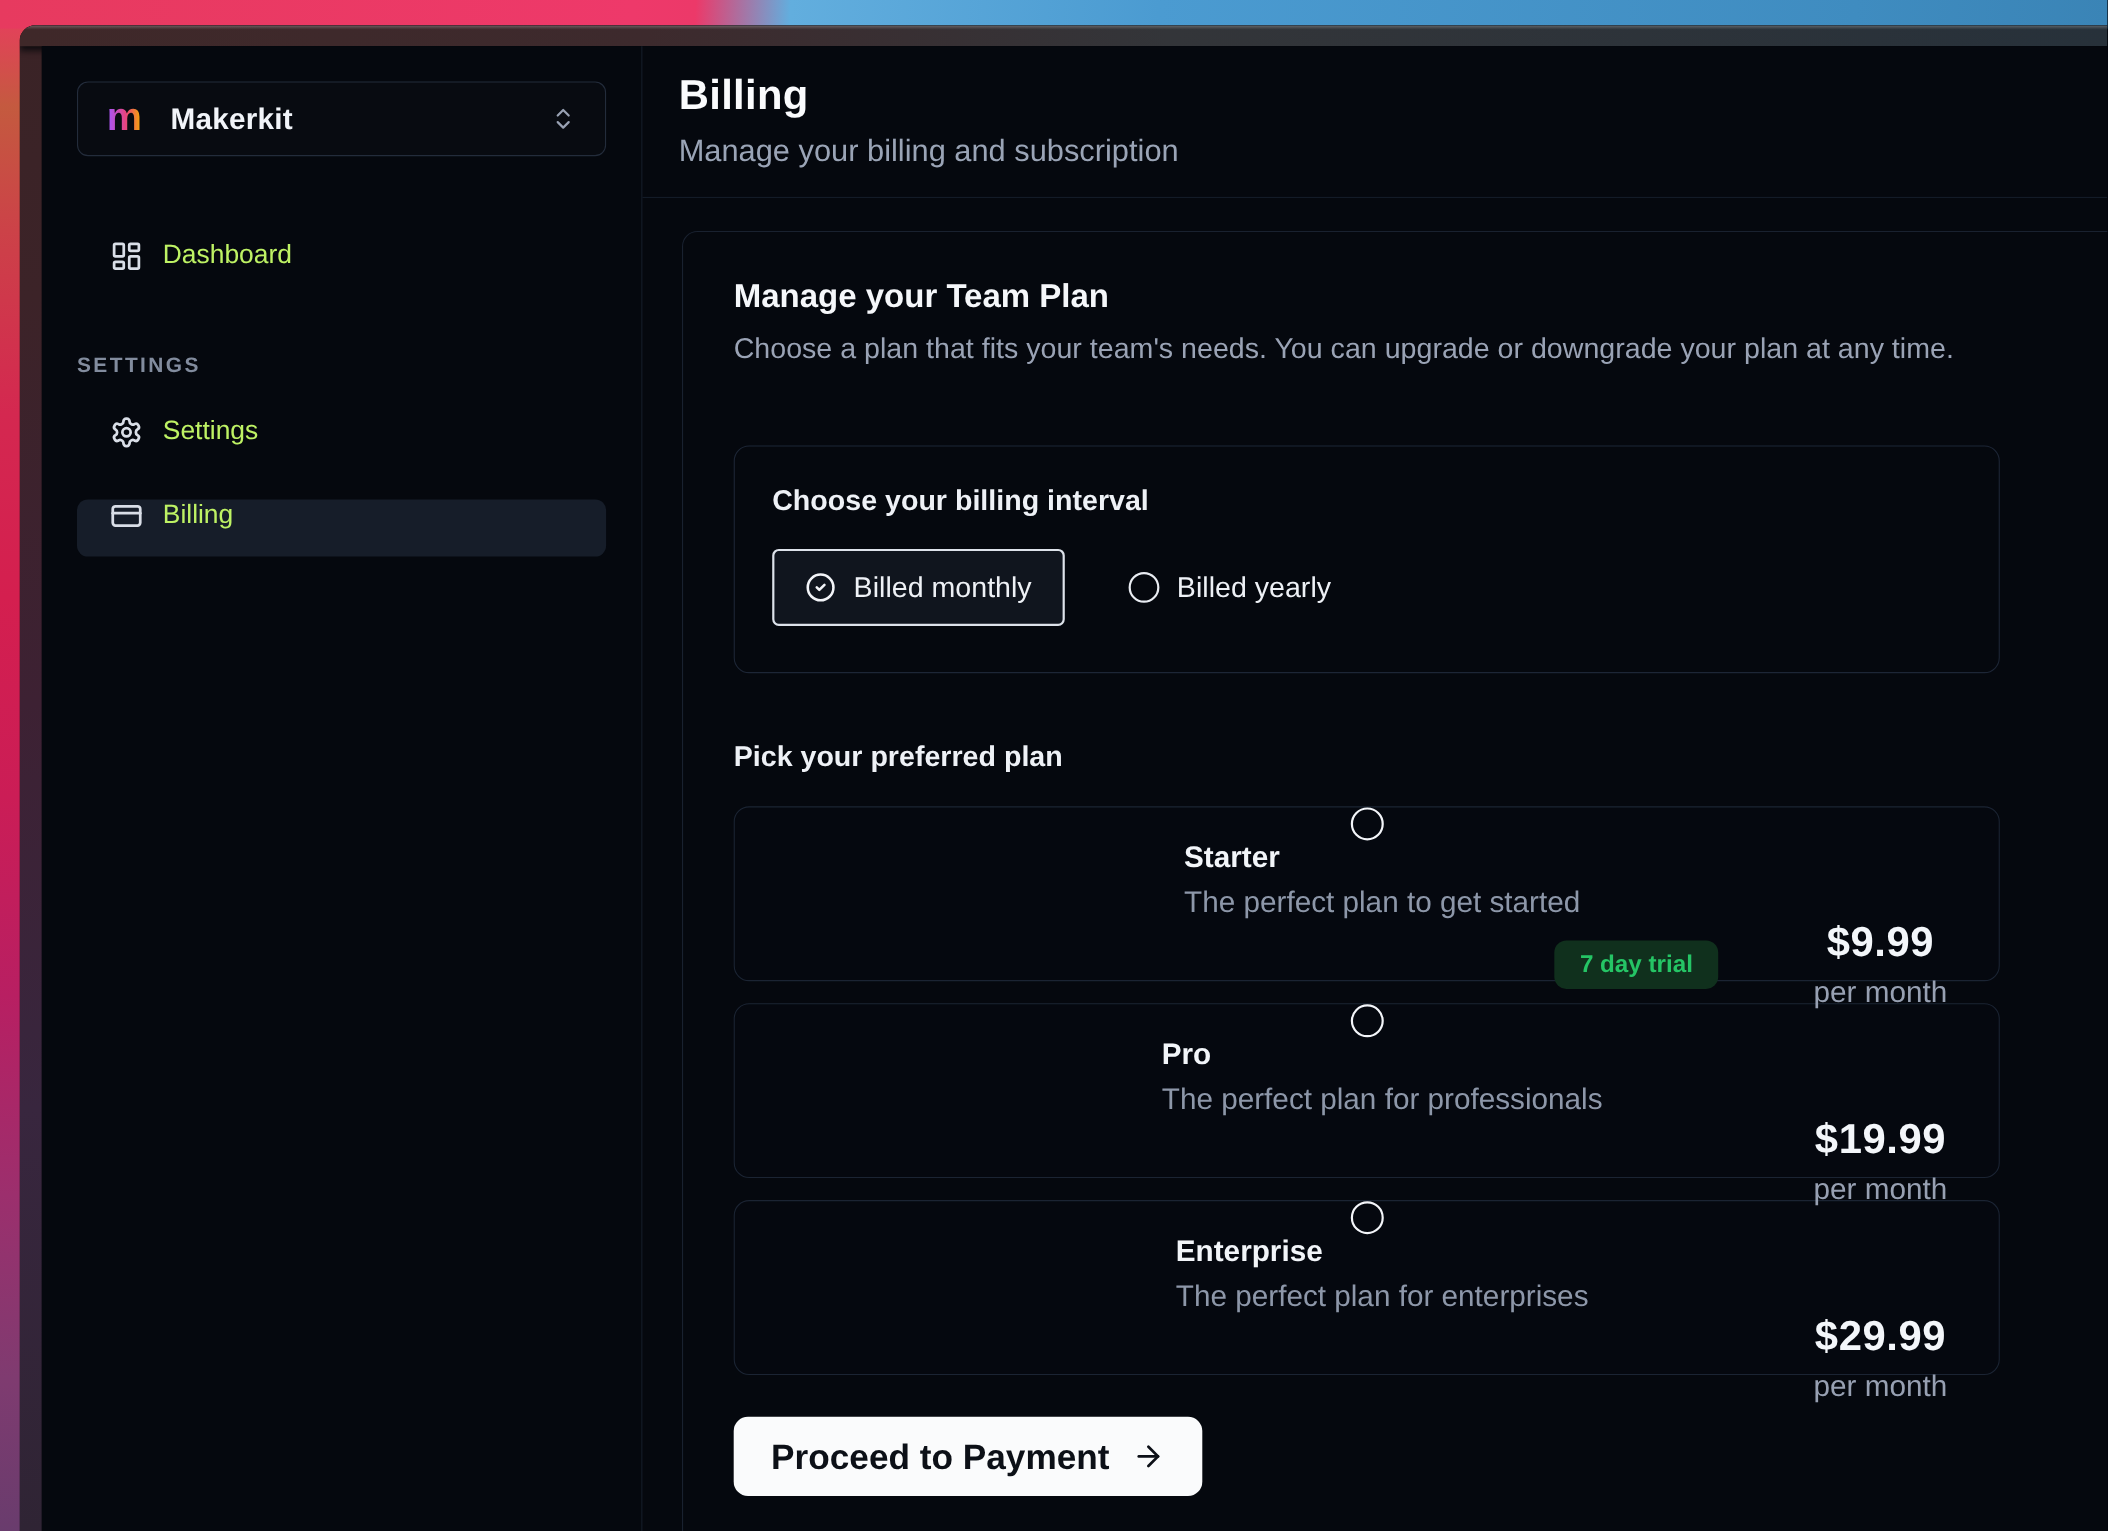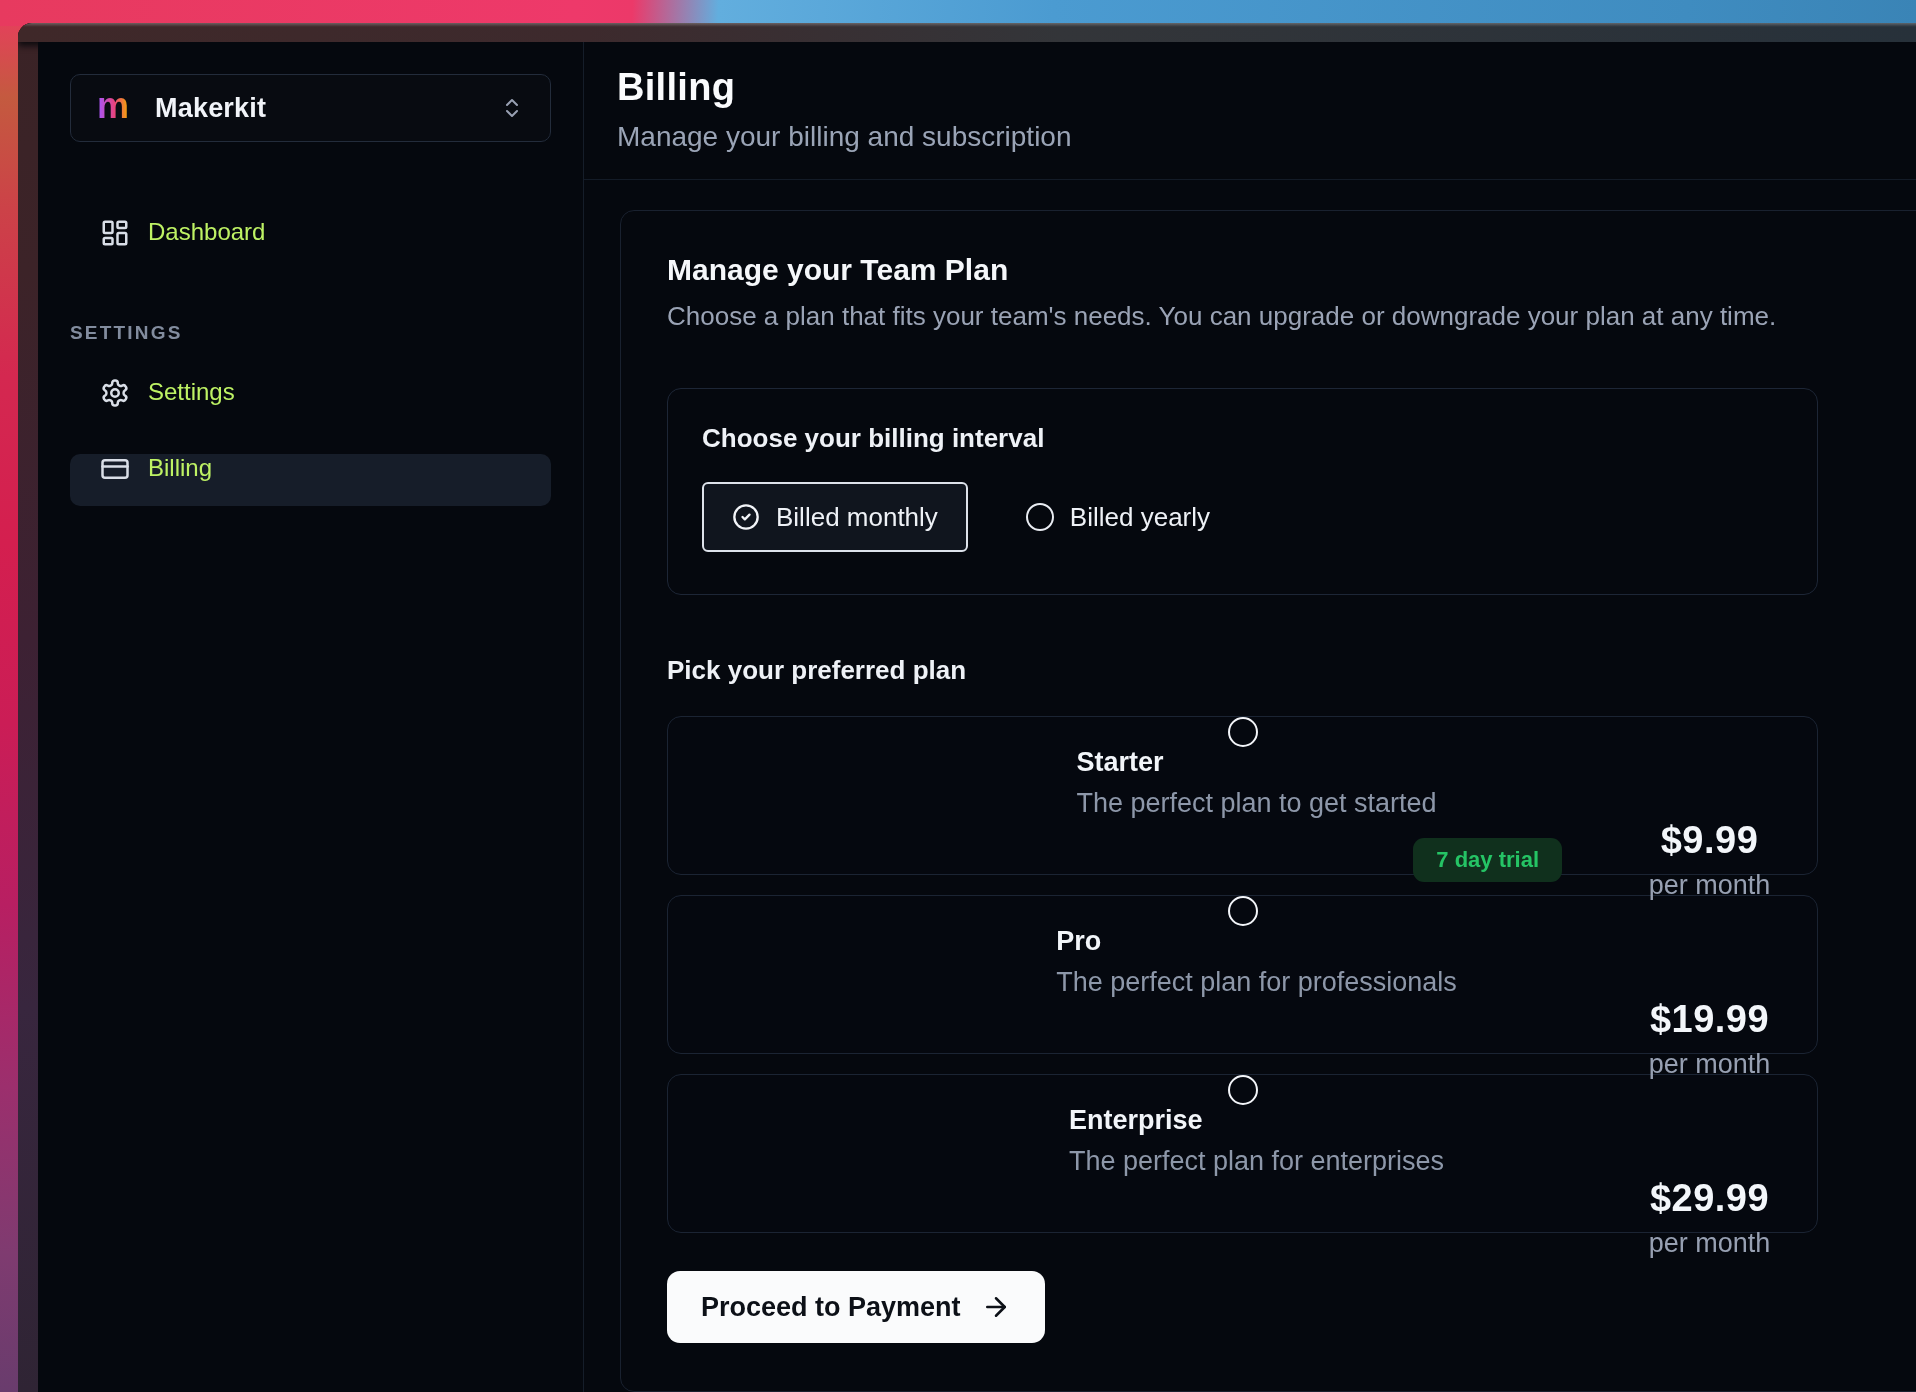--- a/index.html
+++ b/index.html
@@ -77,21 +77,21 @@
   .content { padding:30px 0 0 36px; flex:1; }
   .card {
     width:1360px; border:1px solid #19212f; border-radius:14px;
     padding:42px 46px 48px 46px;
   }
   .card-title { font-size:30px; font-weight:700; color:#f5f7fa; }
   .card-subtitle { margin-top:14px; font-size:26px; color:#9aa3b5; white-space:nowrap; }
 
   .form-w { width:1151px; }
 
-  .interval-box { margin-top:56px; border:1px solid #1d2636; border-radius:14px; padding:34px 34px 42px 34px; }
+  .interval-box { margin-top:73px; border:1px solid #1d2636; border-radius:14px; padding:34px 34px 42px 34px; }
   .interval-label { font-size:26px; font-weight:600; color:#eef1f6; }
   .interval-options { margin-top:28px; display:flex; align-items:center; }
   .interval-btn {
     display:flex; align-items:center; gap:16px; background:transparent;
     border:none; color:#eef1f6; font-size:26px; font-family:inherit; cursor:pointer;
   }
   .interval-btn.selected {
     height:70px; padding:0 28px; border:2px solid #dde2ea; border-radius:6px; background:#10151e;
   }
   .interval-btn.plain { margin-left:58px; }
@@ -116,21 +116,21 @@
     background:#10301d; color:#25c465; font-size:22px; font-weight:700;
     padding:9px 23px; border-radius:11px; margin-right:40px;
   }
   .price-block { text-align:center; min-width:135px; }
   .price { font-size:38px; font-weight:700; color:#f3f6fa; letter-spacing:.5px; }
   .period { margin-top:8px; font-size:27px; color:#97a0b2; }
 
   .submit-btn {
     margin-top:38px; display:inline-flex; align-items:center; gap:20px;
     height:72px; padding:0 34px; background:#fafbfc; color:#0c1017;
-    font-size:27px; font-weight:600; font-family:inherit;
+    font-size:32px; font-weight:600; font-family:inherit;
     border:none; border-radius:13px; cursor:pointer;
   }
   .submit-btn .arrow { display:flex; color:#0c1017; }
 
   svg { display:block; }
 </style>
 </head>
 <body>
 
 <div class="wallpaper-left"></div>

